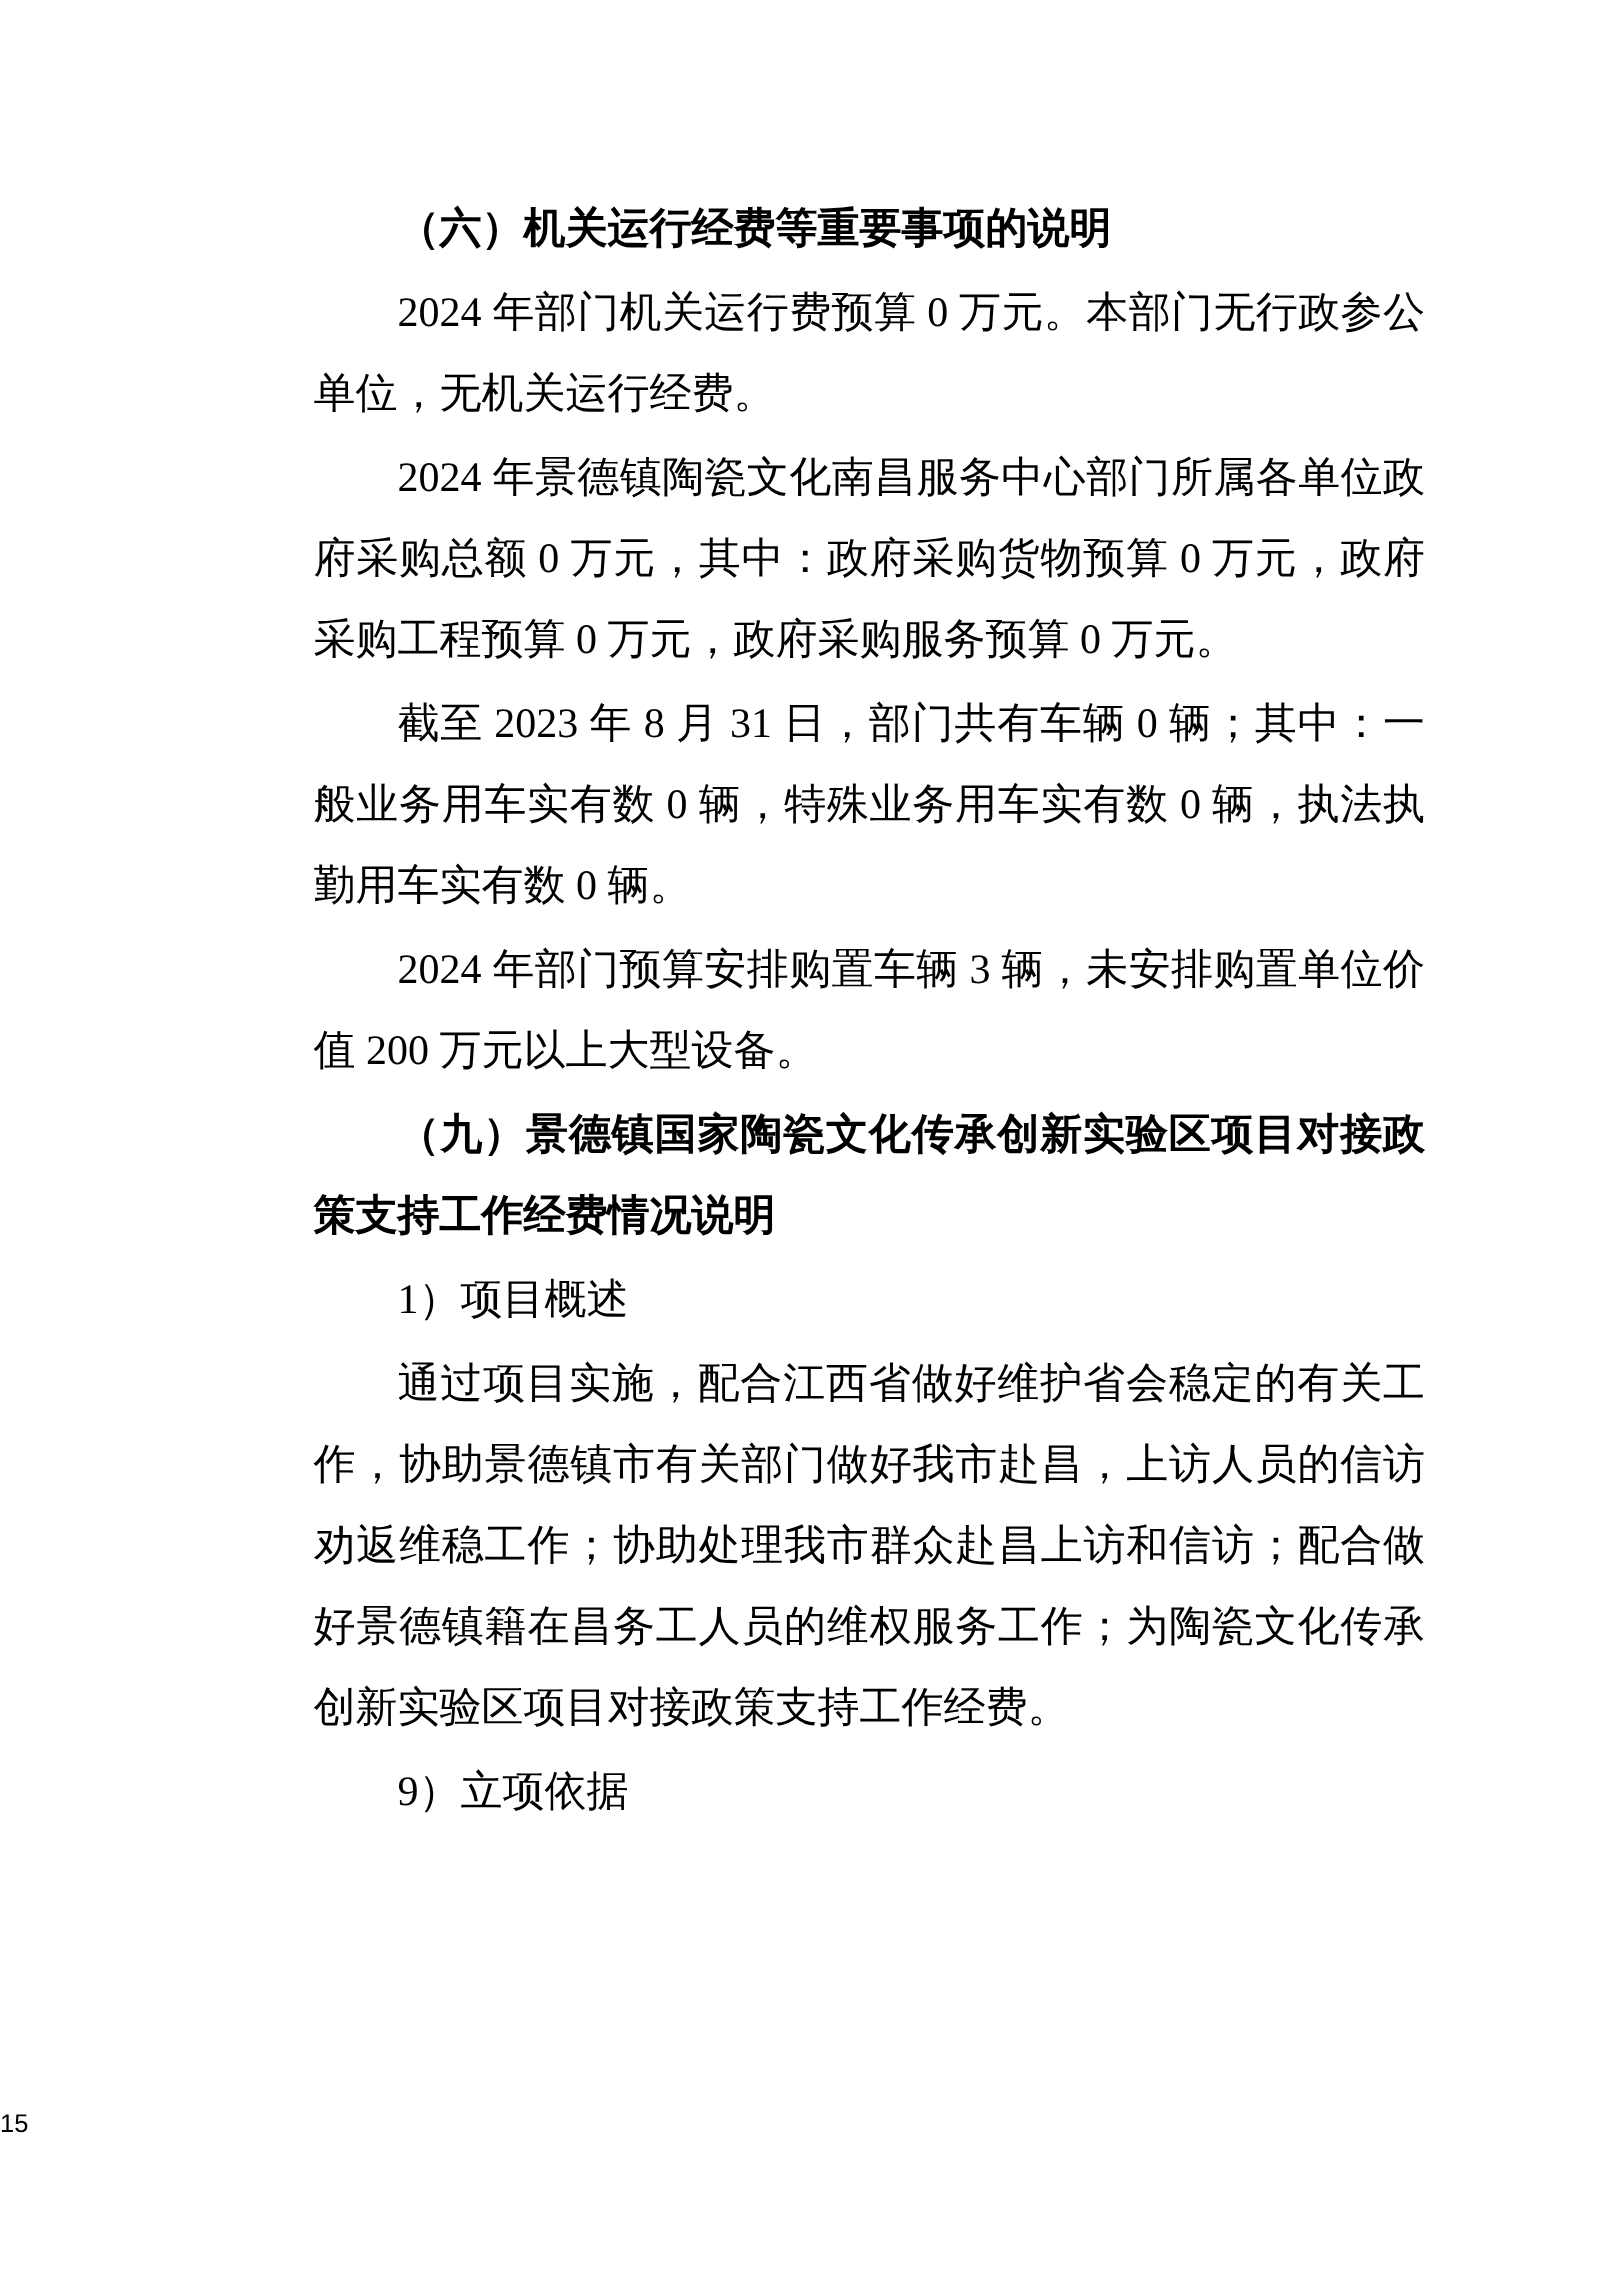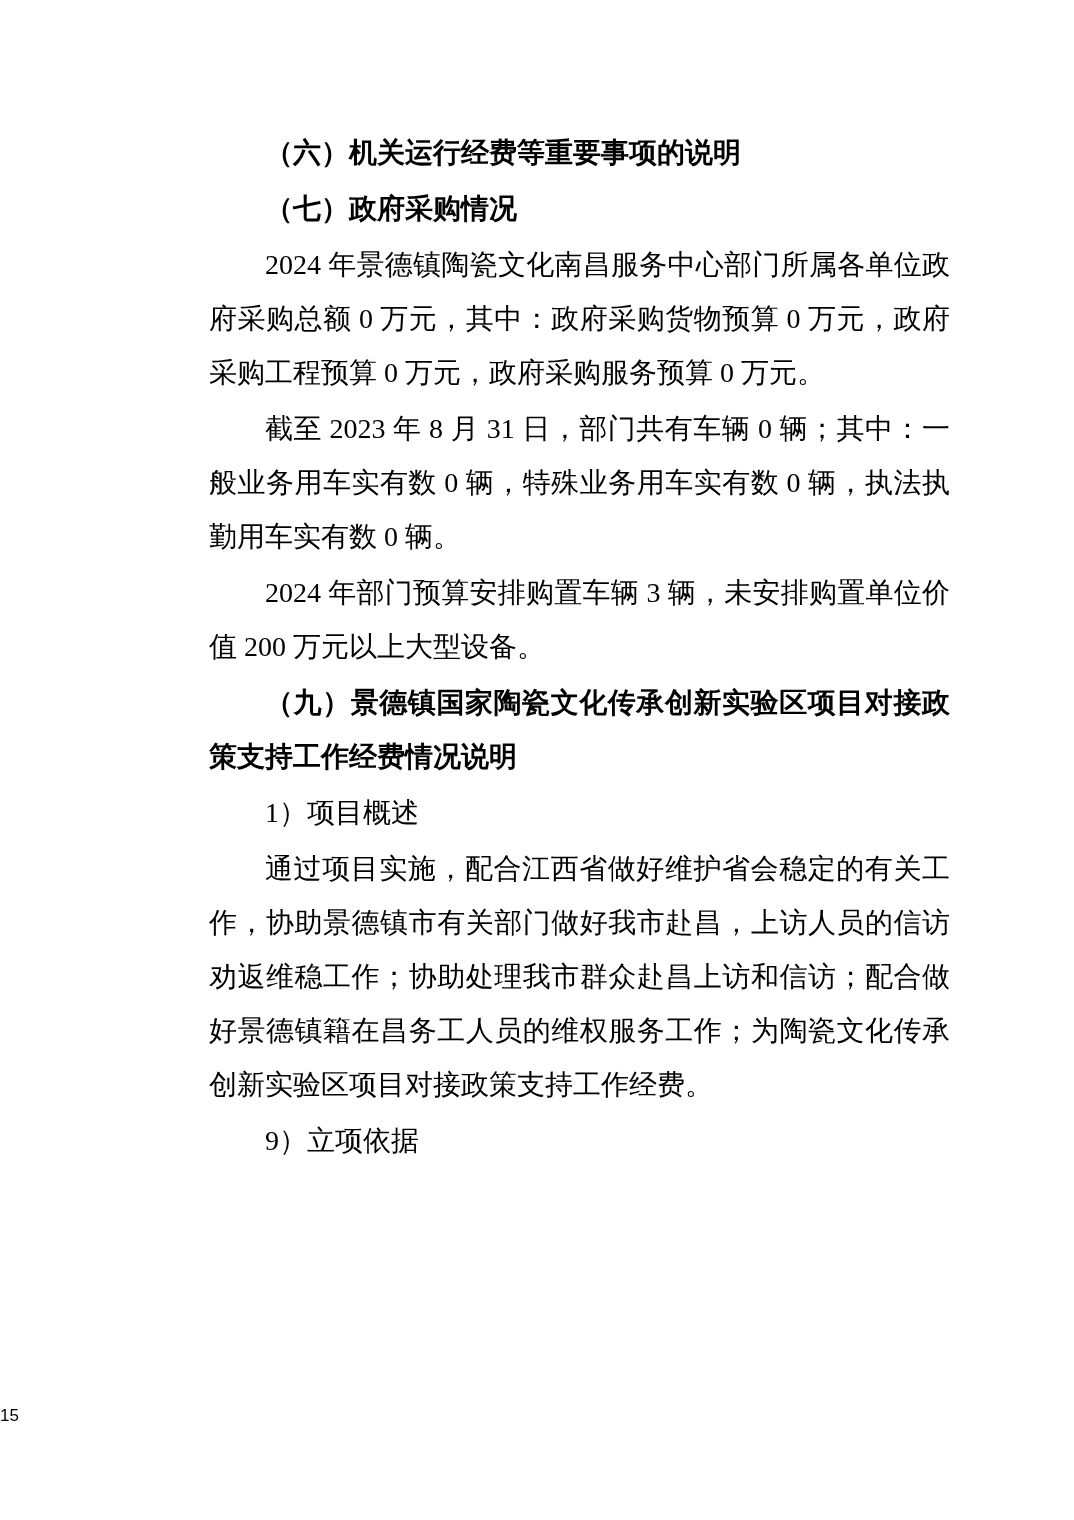--- a/index.html
+++ b/index.html
@@ -47,22 +47,22 @@
 </style>
 </head>
 <body>
 
 <div class="page">
 
   <div class="content">
 
     <p class="heading">（六）机关运行经费等重要事项的说明</p>
 
+    <p>2024 年部门机关运行费预算 0 万元。本部门无行政参公单位，无机关运行经费。</p>
 
-    <p class="heading">（七）政府采购情况</p>
 
     <p>2024 年景德镇陶瓷文化南昌服务中心部门所属各单位政府采购总额 0 万元，其中：政府采购货物预算 0 万元，政府采购工程预算 0 万元，政府采购服务预算 0 万元。</p>
 
 
     <p>截至 2023 年 8 月 31 日，部门共有车辆 0 辆；其中：一般业务用车实有数 0 辆，特殊业务用车实有数 0 辆，执法执勤用车实有数 0 辆。</p>
 
     <p>2024 年部门预算安排购置车辆 3 辆，未安排购置单位价值 200 万元以上大型设备。</p>
 
     <p class="heading">（九）景德镇国家陶瓷文化传承创新实验区项目对接政策支持工作经费情况说明</p>
 

